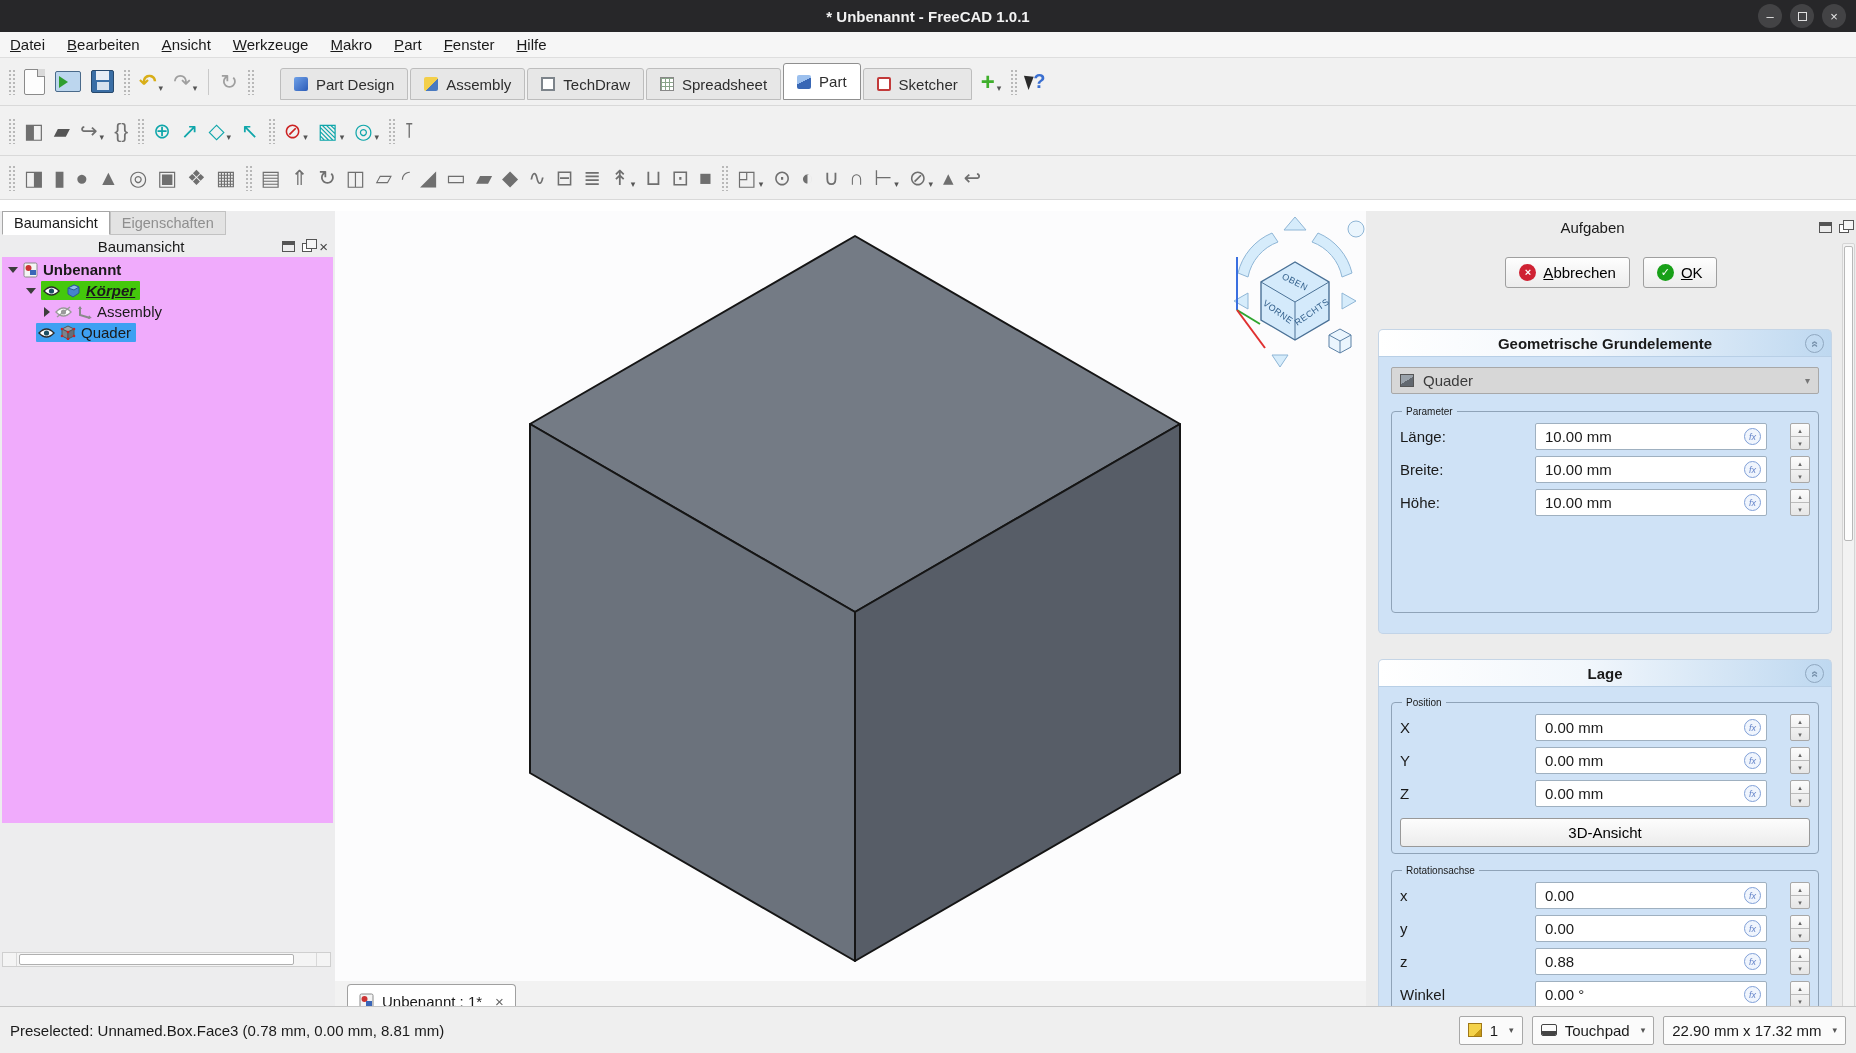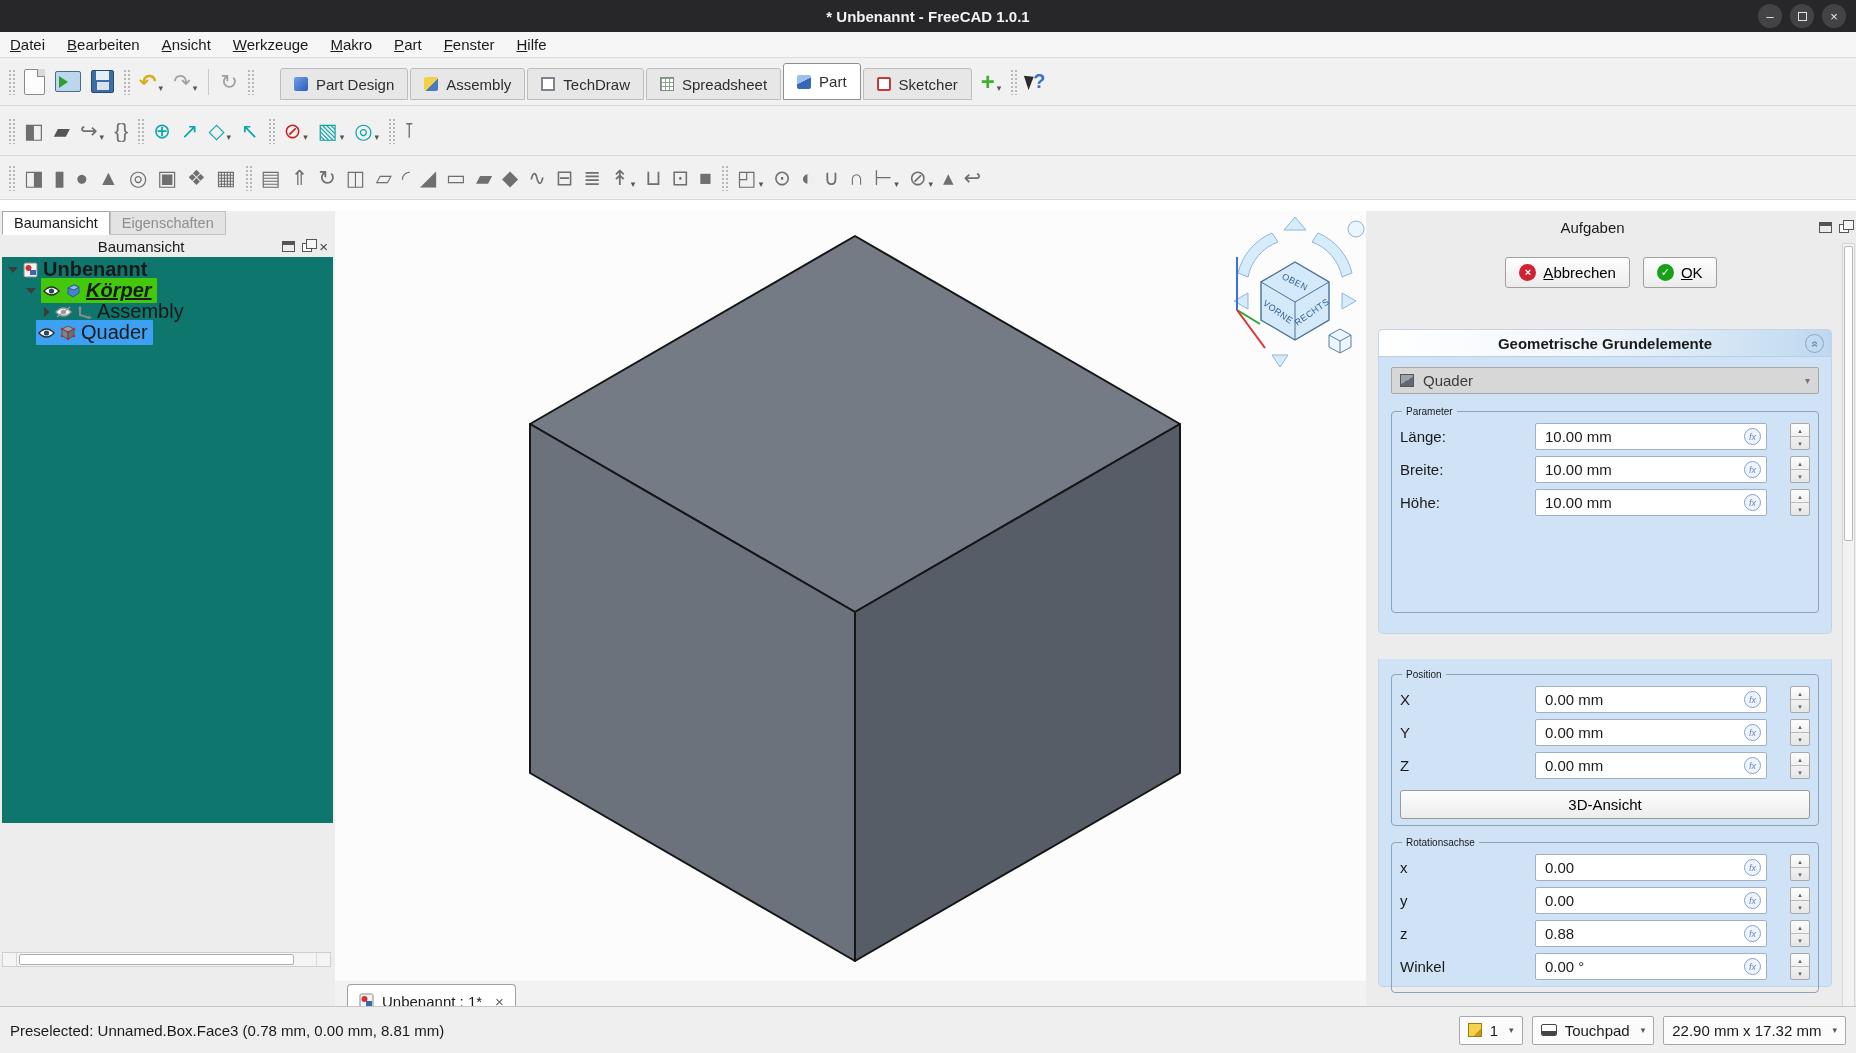--- a/index.html
+++ b/index.html
@@ -63,21 +63,21 @@
   .ltab { height: 24px; padding: 0 11px; display: inline-flex; align-items: center; font-size: 14.5px; border: 1px solid #c2c2c2; background: #e3e3e3; color: #8f8f8f; cursor: default; }
   .ltab.active { background: #fff; color: #1a1a1a; border-color: #a6a6a6; border-bottom-color: #fff; }
   .ldock-head { position: absolute; top: 24px; left: 0; width: 100%; height: 22px; display: flex; align-items: center; }
   .ldock-title { flex: 1; text-align: center; }
   .dock-icos { display: flex; gap: 7px; align-items: center; padding-right: 7px; color: #555; }
   .ico-dockmin { width: 13px; height: 11px; border: 1.5px solid #555; border-top-width: 4px; display: inline-block; }
   .ico-float { width: 10px; height: 9px; border: 1.5px solid #555; background: #fff; position: relative; display: inline-block; margin-top: 3px; }
   .ico-float::after { content: ""; position: absolute; left: 3px; top: -5px; width: 9px; height: 8px; border: 1.5px solid #555; background: #f6f6f6; }
   .ico-x { font-size: 15px; color: #444; line-height: 1; }
 
-  .tree { position: absolute; top: 46px; left: 2px; right: 2px; height: 566px; background: #0f766e; padding-top: 2px; font-size: 20px; overflow: hidden; }
+  .tree { position: absolute; top: 46px; left: 2px; right: 2px; height: 566px; background: #f0abfc; padding-top: 2px; font-size: 15px; overflow: hidden; }
   .trow { height: 21px; display: flex; align-items: center; gap: 5px; white-space: nowrap; }
   .caret { width: 0; height: 0; flex: none; }
   .caret.down { border-left: 5px solid transparent; border-right: 5px solid transparent; border-top: 6px solid #3c3c3c; }
   .caret.right { border-top: 5px solid transparent; border-bottom: 5px solid transparent; border-left: 6px solid #3c3c3c; }
   .hl { display: inline-flex; align-items: center; gap: 5px; padding: 1px 5px 1px 2px; border-radius: 1px; }
   .hl.green { background: #44c80c; }
   .hl.blue { background: #3ea0f2; }
   .bold { font-weight: bold; }
   .ul { text-decoration: underline; font-style: italic; }
 
@@ -610,20 +610,26 @@
                     <span class="sb">▴</span>
                     <span class="sb">▾</span>
                   </span>
                 </div>
               </div>
           </fieldset>
         </div>
       </div>
 
       <div class="task-card card2">
+        <div class="card-head">
+          <span>Lage</span>
+          <span class="collapse">
+              <span class="chev">«</span>
+            </span>
+        </div>
         <div class="card-body">
           <fieldset>
             <legend>Position</legend>
             <div>
                 <div class="spin-row">
                   <span class="spin-label">X</span>
                   <span class="spin-field">
                     <span>0.00 mm</span>
                     <span class="fx-ico">fx</span>
                   </span>

